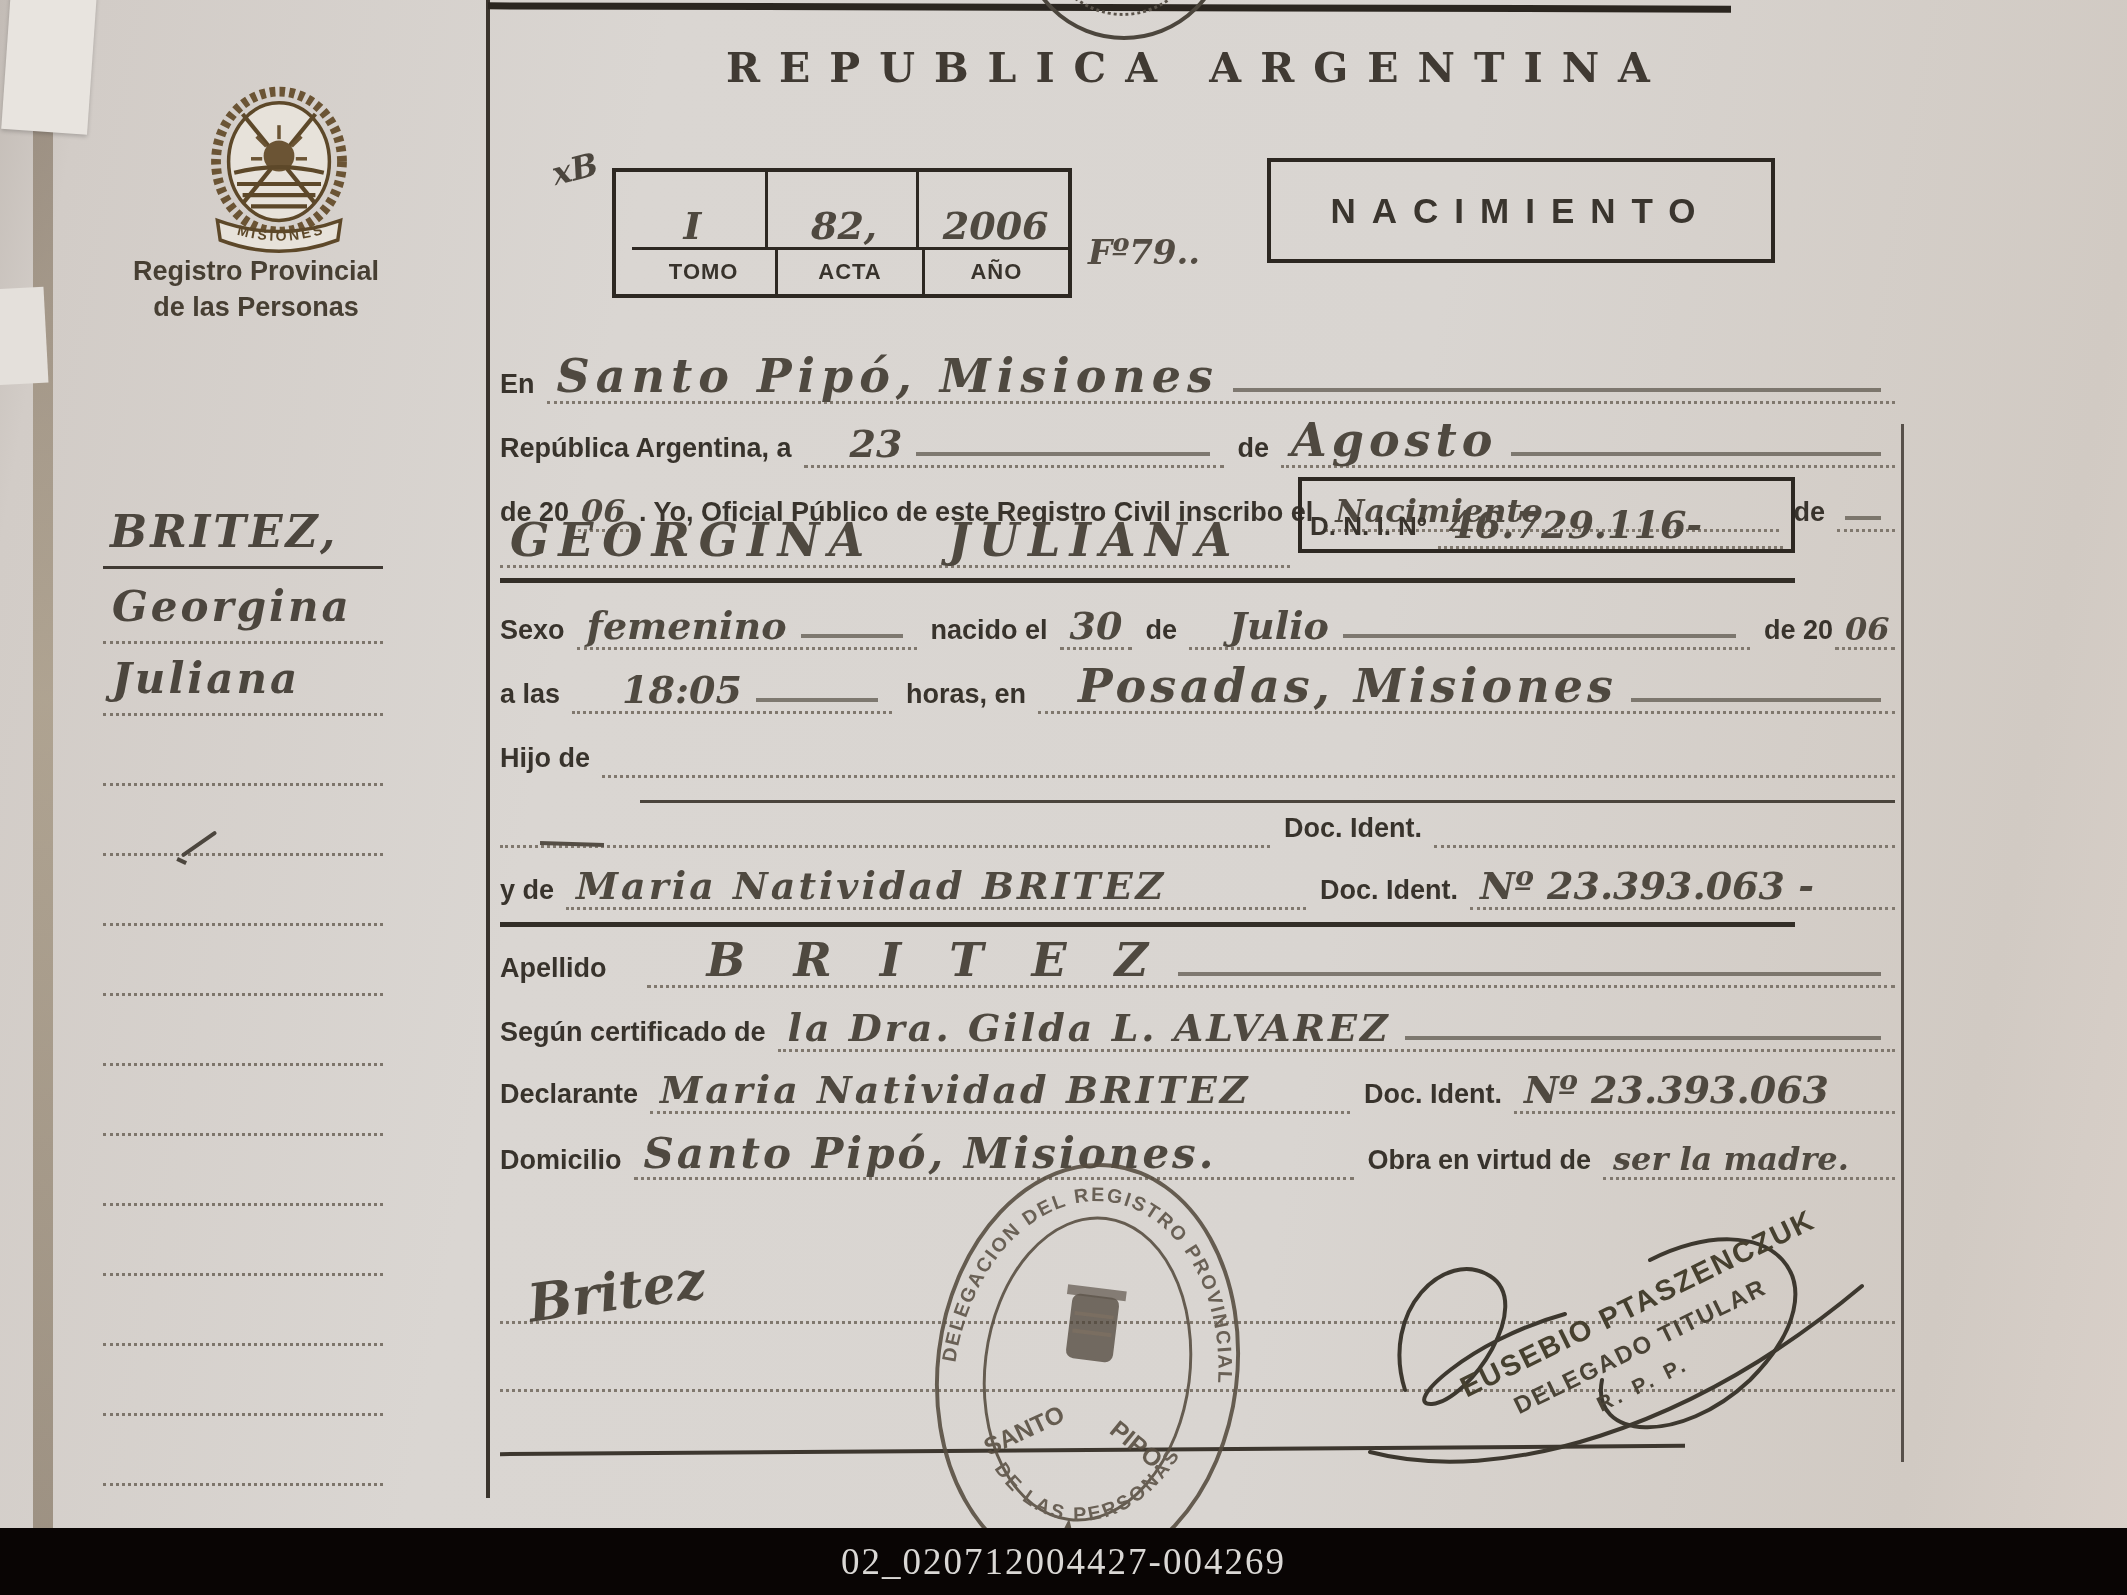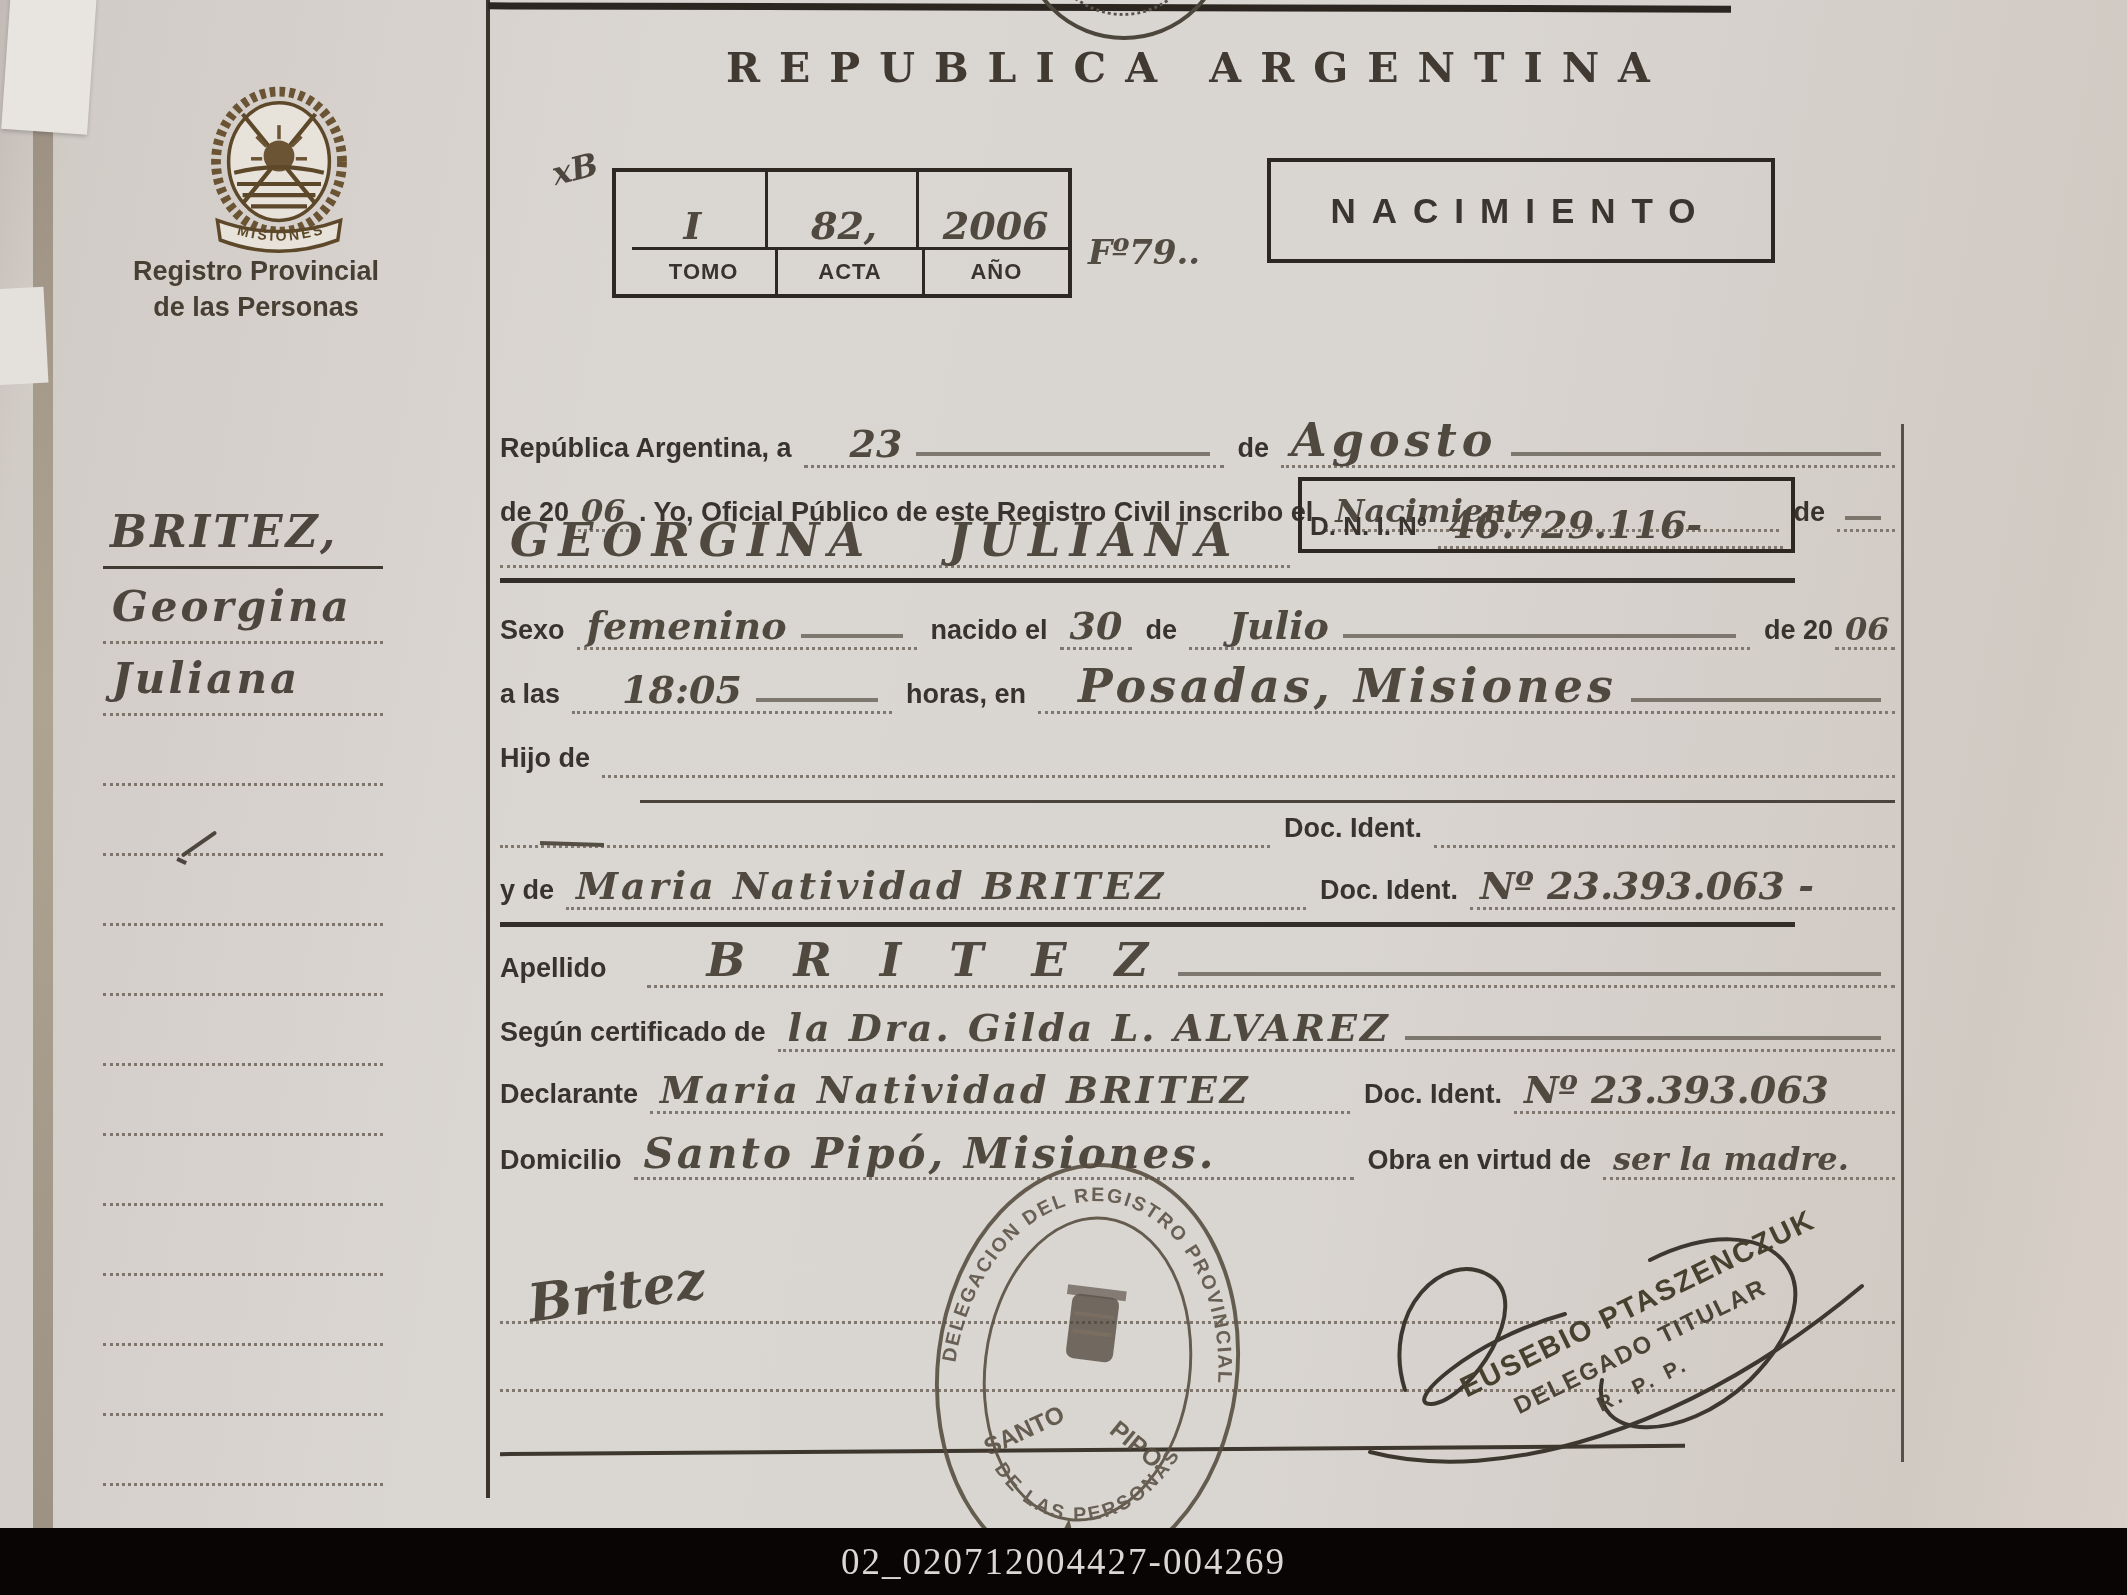--- a/index.html
+++ b/index.html
@@ -144,20 +144,27 @@
     </div>
     <div class="reglbls">
       <div>TOMO</div>
       <div>ACTA</div>
       <div>AÑO</div>
     </div>
   </div>
   <div class="note-f79">Fº79..</div>
   <div class="nacbox">NACIMIENTO</div>
 
+  <div class="row" style="top:346px;">
+    <span class="lbl">En</span>
+    <div class="f grow">
+      <span class="hw hw-lg" style="letter-spacing:6px;">Santo Pipó, Misiones</span>
+      <span class="stroke"></span>
+    </div>
+  </div>
 
   <div class="row" style="top:410px;">
     <span class="lbl">República Argentina, a</span>
     <div class="f" style="width:420px;">
       <span class="hw" style="padding-left:46px;">23</span>
       <span class="stroke"></span>
     </div>
     <span class="lbl mid">de</span>
     <div class="f grow">
       <span class="hw hw-lg" style="letter-spacing:5px;">Agosto</span>

